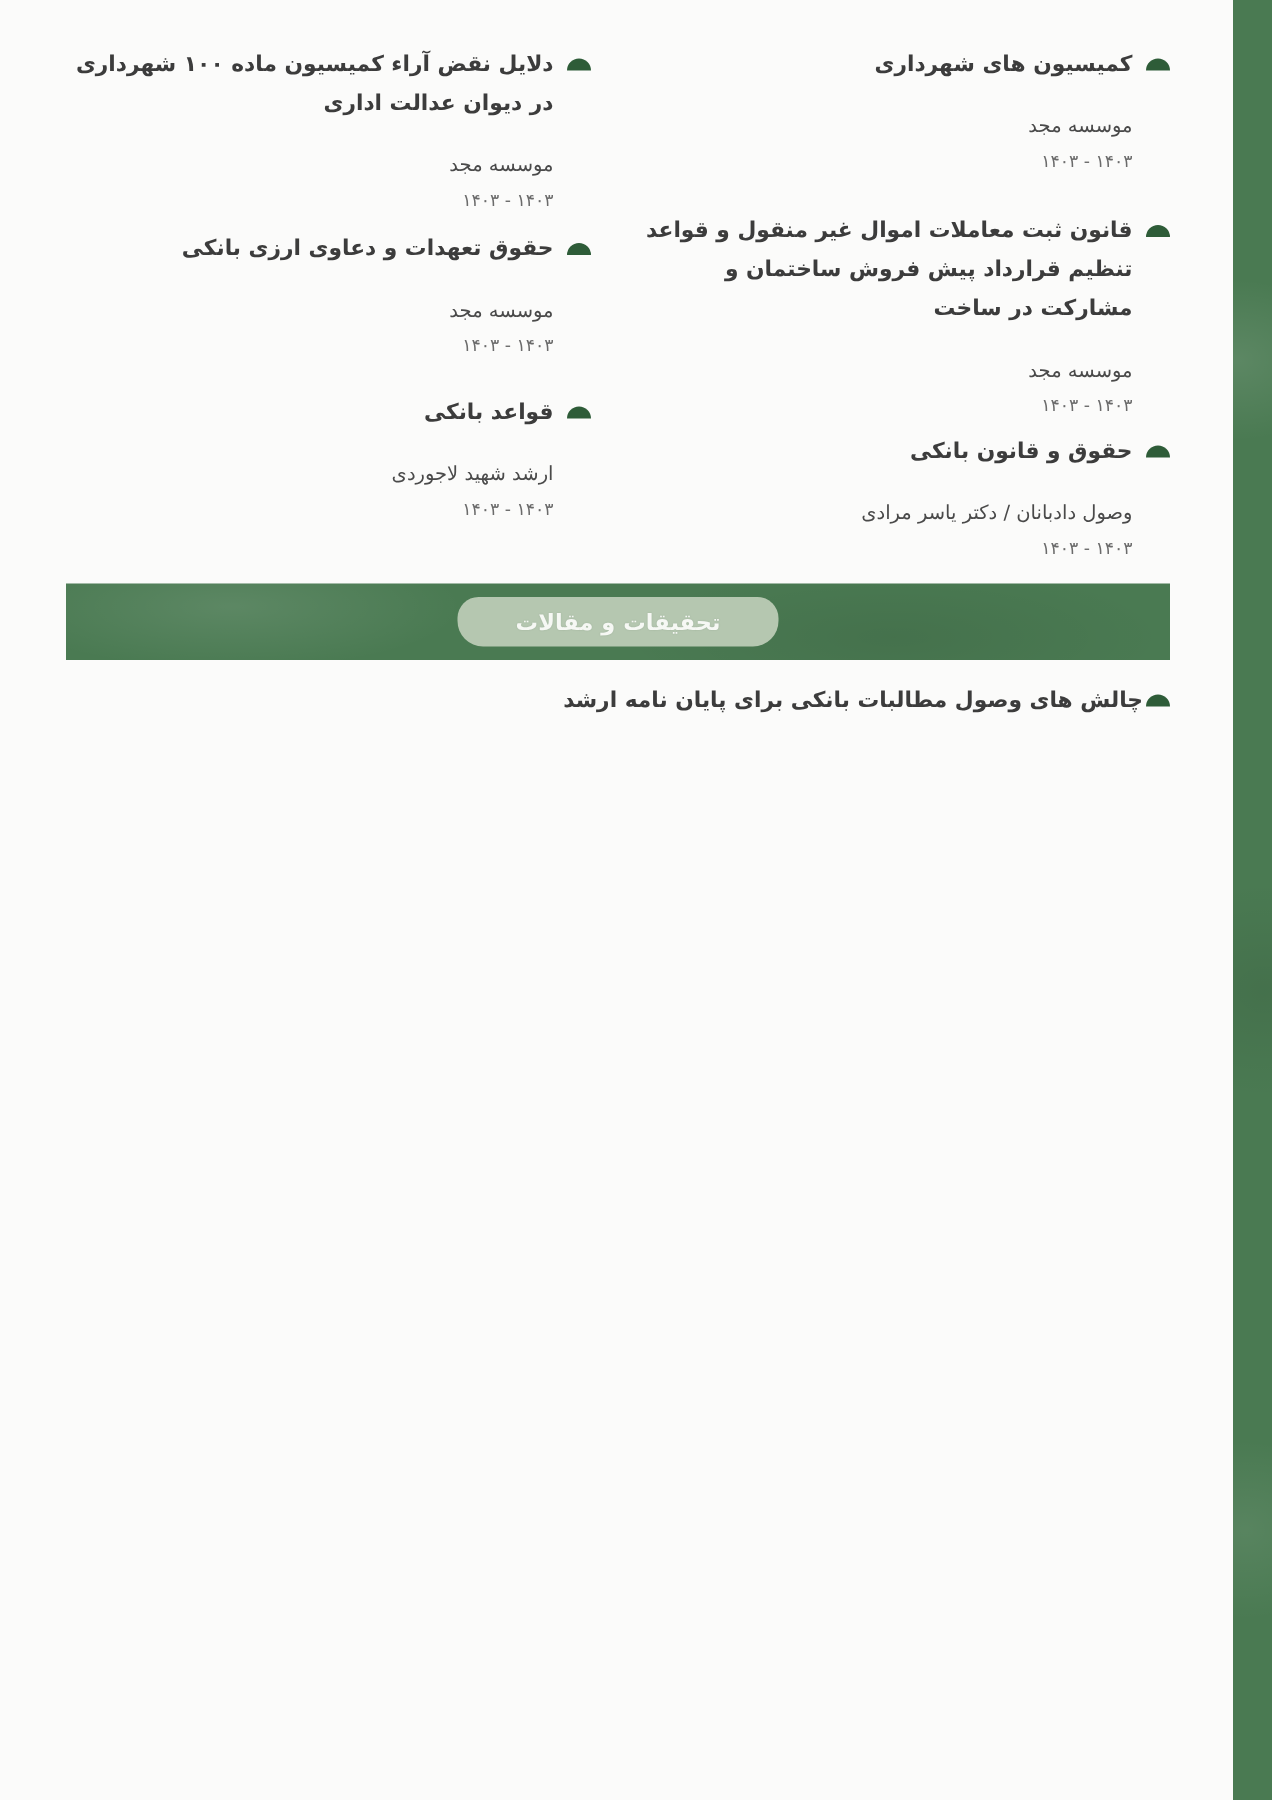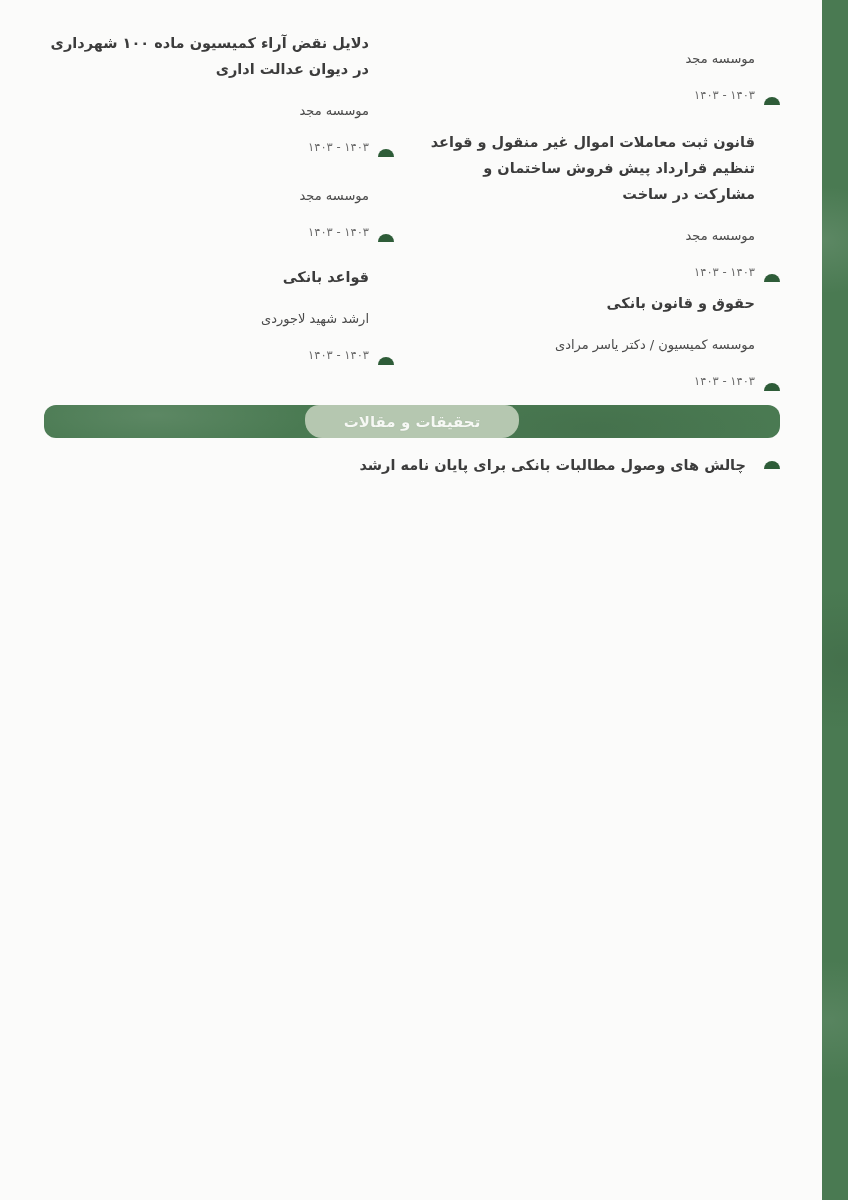--- a/index.html
+++ b/index.html
@@ -40,21 +40,21 @@
   .columns{
     display:grid;
     grid-template-columns:1fr 1fr;
     column-gap:36px;
     align-items:start;
   }
   .col{display:flex;flex-direction:column;}
   .entry{
     display:flex;
     flex-direction:row;
-    align-items:flex-end;
+    align-items:flex-start;
     gap:9px;
   }
   .dome{
     flex:0 0 auto;
     width:16px;height:8px;
     border-radius:8px 8px 0 0;
     background:var(--bullet-green);
     margin-top:9px;
   }
   .entry-body{min-width:0;}
@@ -67,32 +67,32 @@
   .entry-org{
     font-size:13px;
     color:var(--org-color);
     line-height:22px;
     margin-top:18px;
   }
   .entry-date{
     font-size:11.5px;
     color:var(--date-color);
     line-height:19px;
-    margin-top:16px;
+    margin-top:2px;
   }
   .mb24{margin-bottom:24px;}
   .mb10{margin-bottom:10px;}
   .mb8{margin-bottom:8px;}
   .mb22{margin-bottom:22px;}
   
   .section-bar{
     position:relative;
     margin-top:14px;
-    height:33px;
-    border-radius:12px;
+    height:51px;
+    border-radius:0;
     background:
       radial-gradient(220px 60px at 15% 30%, rgba(255,255,255,.10), rgba(255,255,255,0) 70%),
       radial-gradient(260px 70px at 75% 70%, rgba(0,0,0,.07), rgba(0,0,0,0) 70%),
       var(--accent-green);
     display:flex;
     align-items:center;
     justify-content:center;
   }
   .section-pill{
     height:33px;
@@ -113,21 +113,21 @@
   }
   .research-list{
     margin-top:15px;
     display:flex;
     flex-direction:column;
     gap:10px;
   }
   .research-item{
     display:flex;
     align-items:flex-start;
-    gap:18px;
+    gap:2px;
   }
   .research-item .dome{margin-top:8px;}
   .research-title{
     font-size:14.5px;
     font-weight:bold;
     color:var(--title-color);
     line-height:24px;
   }
 </style>
 </head>
@@ -137,59 +137,61 @@
 
 <div class="content">
 
   <div class="columns">
 
     <div class="col">
 
       <div class="entry mb24">
         <span class="dome"></span>
         <div class="entry-body">
+          <div class="entry-title">کمیسیون های شهرداری</div>
           <div class="entry-org">موسسه مجد</div>
           <div class="entry-date">۱۴۰۳ - ۱۴۰۳</div>
         </div>
       </div>
 
       <div class="entry mb8">
         <span class="dome"></span>
         <div class="entry-body">
           <div class="entry-title">قانون ثبت معاملات اموال غیر منقول و قواعد تنظیم قرارداد پیش فروش ساختمان و مشارکت در ساخت</div>
           <div class="entry-org">موسسه مجد</div>
           <div class="entry-date">۱۴۰۳ - ۱۴۰۳</div>
         </div>
       </div>
 
       <div class="entry">
         <span class="dome"></span>
         <div class="entry-body">
           <div class="entry-title">حقوق و قانون بانکی</div>
-          <div class="entry-org">موسسه کمیسیون / دکتر یاسر مرادی</div>
+          <div class="entry-org">وصول دادبانان / دکتر یاسر مرادی</div>
           <div class="entry-date">۱۴۰۳ - ۱۴۰۳</div>
         </div>
       </div>
 
     </div>
 
     <div class="col">
 
       <div class="entry mb10">
         <span class="dome"></span>
         <div class="entry-body">
           <div class="entry-title">دلایل نقض آراء کمیسیون ماده ۱۰۰ شهرداری در دیوان عدالت اداری</div>
           <div class="entry-org">موسسه مجد</div>
           <div class="entry-date">۱۴۰۳ - ۱۴۰۳</div>
         </div>
       </div>
 
       <div class="entry mb22">
         <span class="dome"></span>
         <div class="entry-body">
+          <div class="entry-title">حقوق تعهدات و دعاوی ارزی بانکی</div>
           <div class="entry-org">موسسه مجد</div>
           <div class="entry-date">۱۴۰۳ - ۱۴۰۳</div>
         </div>
       </div>
 
       <div class="entry">
         <span class="dome"></span>
         <div class="entry-body">
           <div class="entry-title">قواعد بانکی</div>
           <div class="entry-org">ارشد شهید لاجوردی</div>

